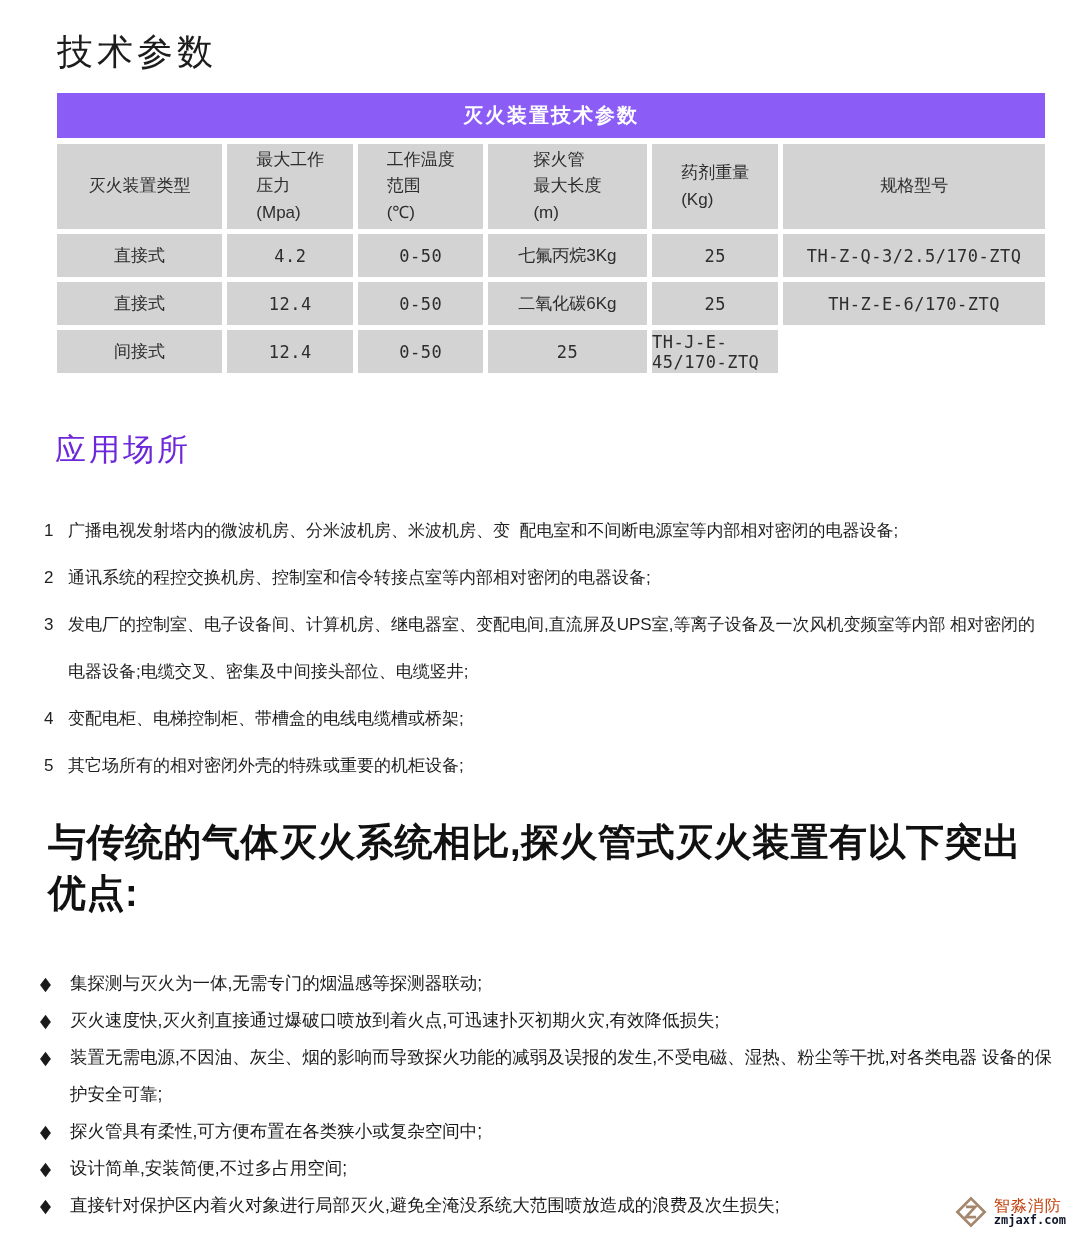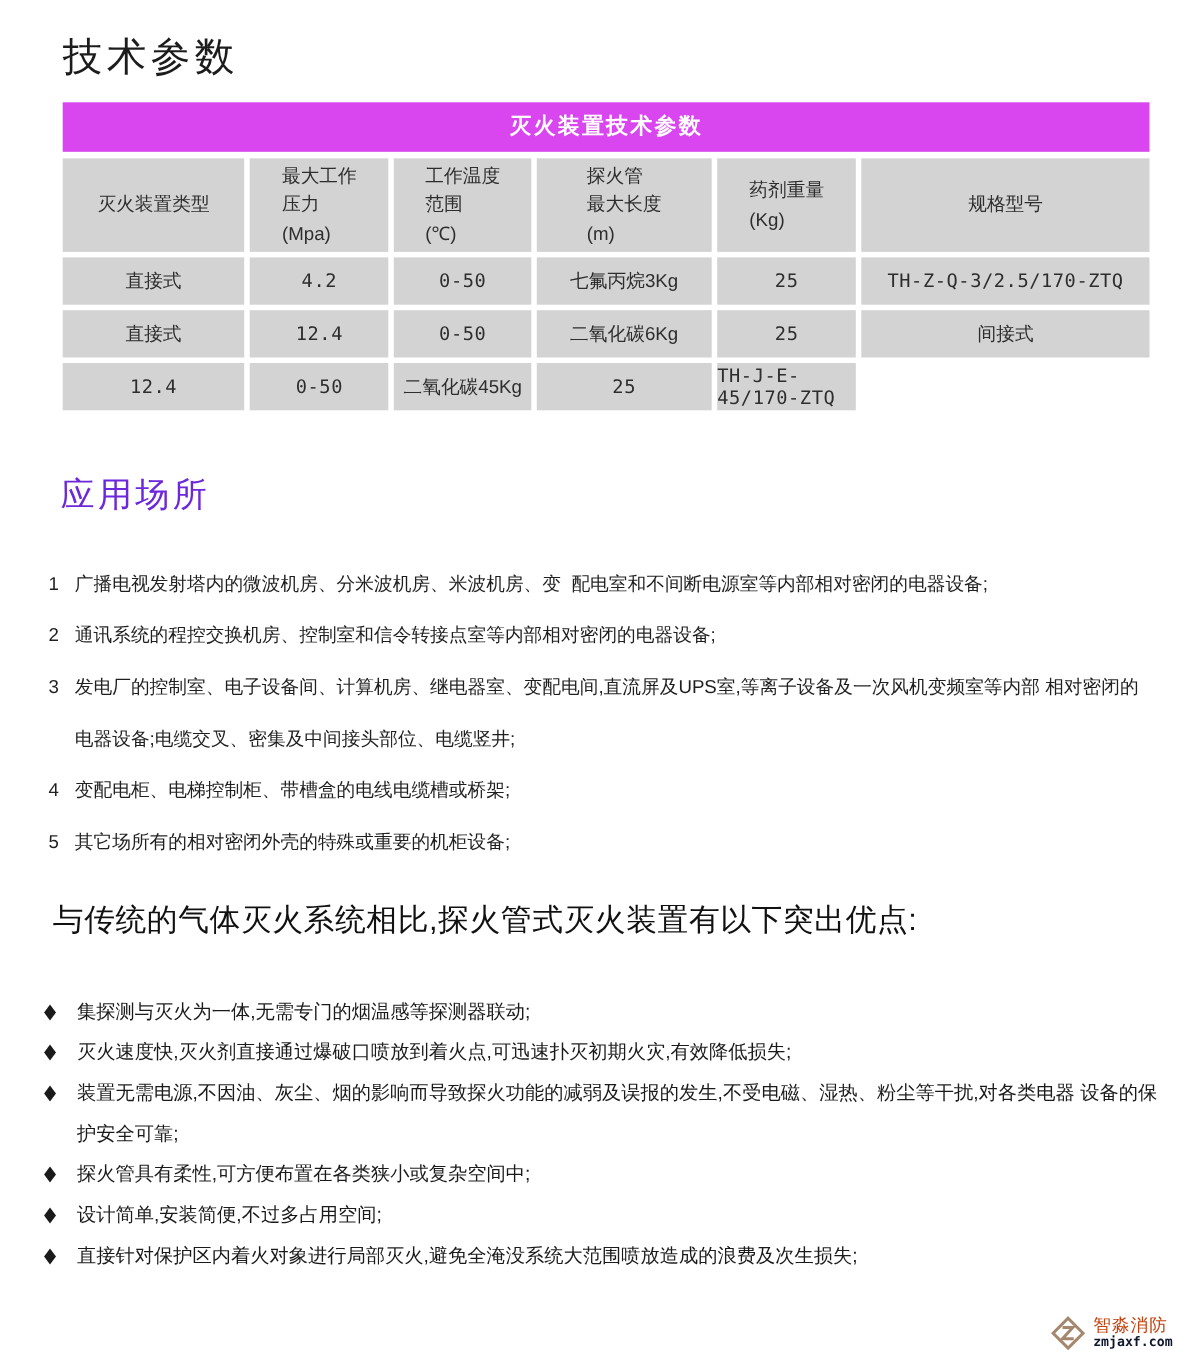--- a/index.html
+++ b/index.html
@@ -2,21 +2,21 @@
 <html><head>
 <meta charset="utf-8">
 <style>
   * { margin:0; padding:0; box-sizing:border-box; }
   html,body { width:1080px; height:1237px; background:#ffffff; overflow:hidden; }
   body { font-family:"Liberation Sans", sans-serif; color:#222; position:relative; }
 
   
   .h-tech    { margin:28px 0 0 57px; font-size:36px; font-weight:500; letter-spacing:4px; color:#1c1c1c; }
   .h-apply   { margin:56px 0 0 55px; font-size:31px; font-weight:500; letter-spacing:3px; color:#6d28d9; }
-  .h-adv     { margin:28px 30px 0 48px; font-size:28px; font-weight:normal; letter-spacing:0.5px; color:#111; }
+  .h-adv     { margin:28px 30px 0 48px; font-size:38px; font-weight:bold; letter-spacing:0.5px; color:#111; }
 
   
   .tbl-wrap  { margin:16px 0 0 57px; width:988px; }
   .tbl-caption {
     height:45px; line-height:45px; text-align:center;
     color:#fff; font-size:20px; font-weight:bold; letter-spacing:2px;
   }
   .tbl-grid {
     margin-top:6px;
     display:grid;
@@ -54,21 +54,21 @@
   .logo-texts { display:flex; flex-direction:column; line-height:1.1; }
   .logo-name { font-size:16px; color:#c2410c; letter-spacing:1px; }
   .logo-url  { font-size:12px; font-weight:bold; color:#0f172a; font-family:"DejaVu Sans Mono", monospace; }
 </style>
 </head>
 <body>
 
 <h1 class="h-tech">技术参数</h1>
 
 <div class="tbl-wrap">
-  <div class="tbl-caption" style="background:#d946ef;">灭火装置技术参数</div>
+  <div class="tbl-caption" style="background:#8b5cf6;">灭火装置技术参数</div>
 
   <div class="tbl-grid">
 
     <div class="cell head single">
         <span>灭火装置类型</span>
       </div>
     <div class="cell head">
         <span>最大工作
 压力
 (Mpa)</span>
@@ -96,25 +96,25 @@
     <div class="cell body mono">0-50</div>
     <div class="cell body">七氟丙烷3Kg</div>
     <div class="cell body mono">25</div>
     <div class="cell body mono">TH-Z-Q-3/2.5/170-ZTQ</div>
 
     <div class="cell body">直接式</div>
     <div class="cell body mono">12.4</div>
     <div class="cell body mono">0-50</div>
     <div class="cell body">二氧化碳6Kg</div>
     <div class="cell body mono">25</div>
+    <div class="cell body mono">TH-Z-E-6/170-ZTQ</div>
 
     <div class="cell body">间接式</div>
     <div class="cell body mono">12.4</div>
     <div class="cell body mono">0-50</div>
-    <div class="cell body">二氧化碳45Kg</div>
     <div class="cell body mono">25</div>
     <div class="cell body mono">TH-J-E-45/170-ZTQ</div>
   </div>
 </div>
 
 <h2 class="h-apply">应用场所</h2>
 
 <div class="app-list">
   <div class="app-item">
     <span class="num">1</span>

